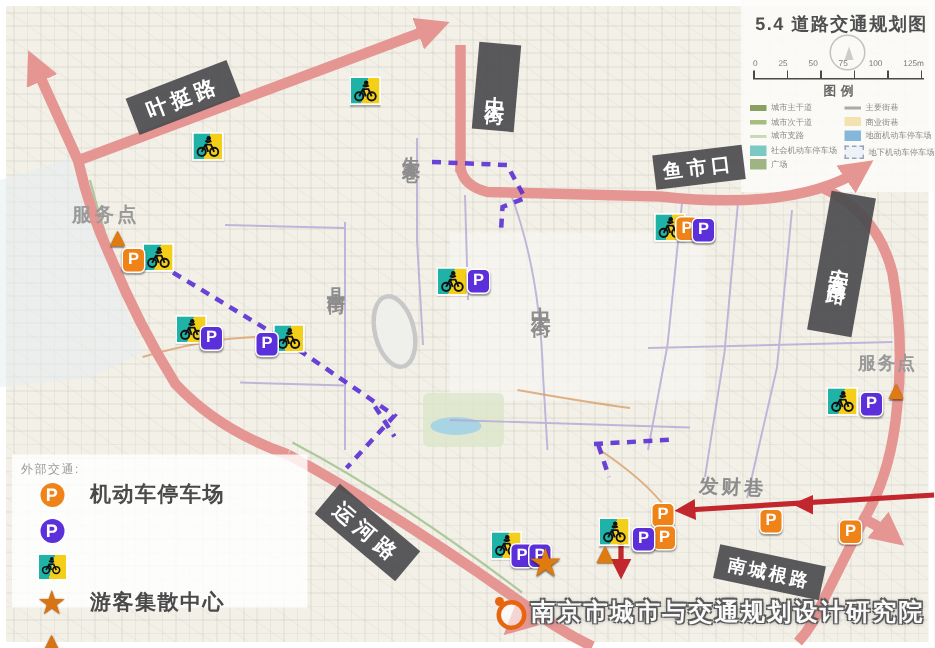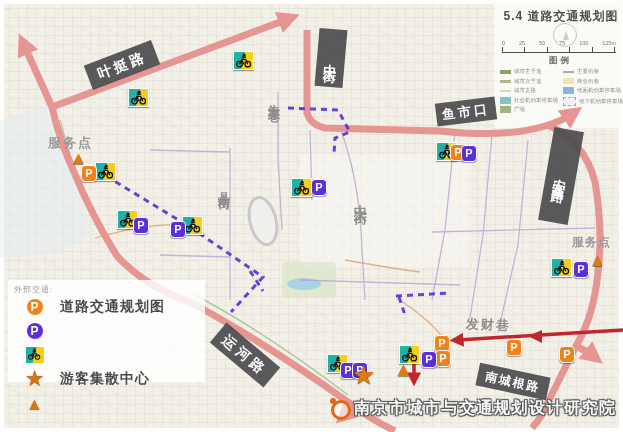--- a/index.html
+++ b/index.html
@@ -46,21 +46,21 @@
   .sw-road-major{height:4px;background:#8aa060;}
   .sw-road-secondary{height:3px;background:#a8bc80;}
   .sw-road-branch{height:2px;background:#ccd8b8;}
   .sw-parking-social{height:7px;background:#7cc9c4;}
   .sw-plaza{height:7px;background:#9fb483;}
   .sw-street-main{height:2px;background:#aaa;}
   .sw-street-commercial{height:6px;background:#f2e2ae;}
   .sw-parking-ground{height:7px;background:#85b7dc;}
   .sw-parking-underground{height:7px;background:#eef2f8;border:1px dashed #9aa4bb;}
   
-  #transport-panel{position:absolute;left:8px;top:280px;width:197px;height:102px;z-index:8;
+  #transport-panel{position:absolute;left:8px;top:303px;width:197px;height:102px;z-index:8;
     background:rgba(255,255,255,.82);}
   #transport-title{position:absolute;left:6px;top:4px;font-size:8px;color:#9a9a9a;letter-spacing:1px;}
   .trow{position:absolute;left:14px;height:22px;display:flex;align-items:center;gap:12px;
     font-size:14px;color:#4a4a4a;font-weight:bold;letter-spacing:1px;white-space:nowrap;}
   .trow .ic{width:26px;flex:none;display:flex;justify-content:center;}
   .pleg{width:16px;height:16px;border-radius:50%;color:#fff;font-size:12px;font-weight:bold;
     display:flex;align-items:center;justify-content:center;line-height:1;}
   .bikeleg{width:18px;height:16px;border:1px solid #fff;background:linear-gradient(105deg,#1fb3a8 48%,#f3cf1a 48%);}
   .starleg{color:#d87414;font-size:22px;line-height:1;text-shadow:0 0 1px #7a3c00;}
   .trileg{color:#d87414;font-size:17px;line-height:1;text-shadow:0 0 1px #7a3c00;}
@@ -299,21 +299,21 @@
         </div>
     </div>
   </div>
 
   <div id="transport-panel">
     <div id="transport-title">外部交通:</div>
     <div class="trow" style="top:16px;">
       <span class="ic">
           <span class="pleg p-orange">P</span>
         </span>
-      <span>道路交通规划图</span>
+      <span>机动车停车场</span>
     </div>
     <div class="trow" style="top:40px;">
       <span class="ic">
           <span class="pleg p-purple">P</span>
         </span>
     </div>
     <div class="trow" style="top:64px;">
       <span class="ic">
           <span class="bikeleg"><svg width="16" height="14">
               <use href="#bike-sym"></use>

